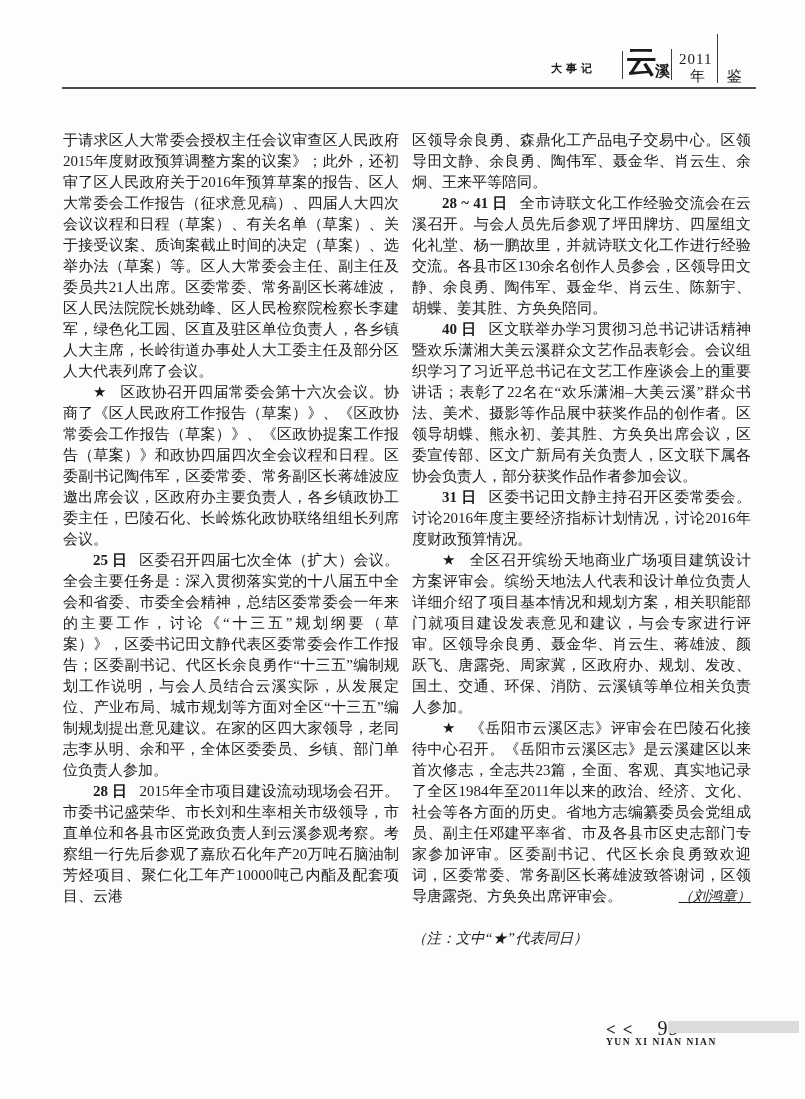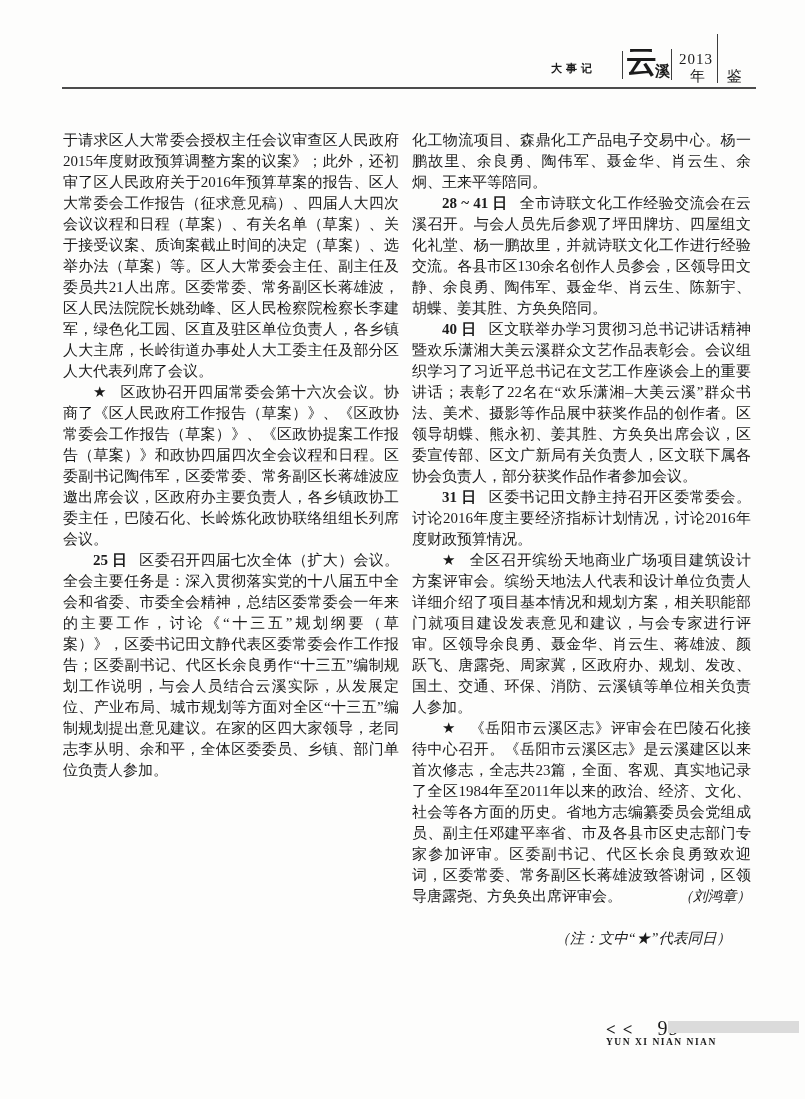--- a/index.html
+++ b/index.html
@@ -23,53 +23,54 @@
   .hdr-rule{position:absolute;left:62px;top:87px;width:694px;height:2px;background:#4c4c4c;}
 
   
   .col{position:absolute;top:100px;font-size:15px;line-height:21px;text-align:justify;}
   .col-left{left:63px;width:336px;}
   .col-right{left:412px;width:339px;}
   p.para{margin:0;text-indent:2em;}
   p.para.no-indent{text-indent:0;margin-top:30px;}
   .date{font-weight:bold;padding-right:0.8em;}
   .star{padding-right:0.9em;}
-  .signature{float:right;font-style:italic;font-size:14.5px;}
-  .note{margin:21px 0 0 0;text-align:right;padding-right:20px;font-style:italic;font-size:14.5px;text-indent:0;}
+  .signature{float:right;font-style:italic;font-size:14.5px;text-decoration:underline;}
+  .note{margin:21px 0 0 0;padding-right:20px;font-style:italic;font-size:14.5px;text-indent:0;}
 
   
   .footer-marks{position:absolute;left:606px;top:1017px;display:flex;align-items:baseline;}
   .chev{font-size:17px;font-weight:bold;margin-right:7px;}
   .page-number{font-size:20px;margin-left:18px;letter-spacing:1px;}
   .footer-bar{position:absolute;left:668px;top:1021px;width:131px;height:12px;background:#dbdbdb;}
   .journal-name{position:absolute;left:606px;top:1037px;font-size:9.5px;letter-spacing:1.5px;font-weight:bold;}
 </style>
 </head>
 <body>
 
 <div class="page">
 
   <div class="hdr-section">大事记</div>
   <div class="vline v1"></div>
   <div class="hdr-yun">云</div>
   <div class="hdr-xi">溪</div>
   <div class="vline v2"></div>
-  <div class="hdr-year">2013</div>
+  <div class="hdr-year">2011</div>
   <div class="hdr-yearlabel">年 鉴</div>
   <div class="vline v3"></div>
   <div class="hdr-rule"></div>
 
   <div class="col col-left" id="left-col">
       <p class="para no-indent">于请求区人大常委会授权主任会议审查区人民政府2015年度财政预算调整方案的议案》；此外，还初审了区人民政府关于2016年预算草案的报告、区人大常委会工作报告（征求意见稿）、四届人大四次会议议程和日程（草案）、有关名单（草案）、关于接受议案、质询案截止时间的决定（草案）、选举办法（草案）等。区人大常委会主任、副主任及委员共21人出席。区委常委、常务副区长蒋雄波，区人民法院院长姚劲峰、区人民检察院检察长李建军，绿色化工园、区直及驻区单位负责人，各乡镇人大主席，长岭街道办事处人大工委主任及部分区人大代表列席了会议。</p>
       <p class="para"><span class="star">★</span>区政协召开四届常委会第十六次会议。协商了《区人民政府工作报告（草案）》、《区政协常委会工作报告（草案）》、《区政协提案工作报告（草案）》和政协四届四次全会议程和日程。区委副书记陶伟军，区委常委、常务副区长蒋雄波应邀出席会议，区政府办主要负责人，各乡镇政协工委主任，巴陵石化、长岭炼化政协联络组组长列席会议。</p>
       <p class="para"><b class="date">25 日</b>区委召开四届七次全体（扩大）会议。全会主要任务是：深入贯彻落实党的十八届五中全会和省委、市委全会精神，总结区委常委会一年来的主要工作，讨论《“十三五”规划纲要（草案）》，区委书记田文静代表区委常委会作工作报告；区委副书记、代区长余良勇作“十三五”编制规划工作说明，与会人员结合云溪实际，从发展定位、产业布局、城市规划等方面对全区“十三五”编制规划提出意见建议。在家的区四大家领导，老同志李从明、余和平，全体区委委员、乡镇、部门单位负责人参加。</p>
+      <p class="para"><b class="date">28 日</b>2015年全市项目建设流动现场会召开。市委书记盛荣华、市长刘和生率相关市级领导，市直单位和各县市区党政负责人到云溪参观考察。考察组一行先后参观了嘉欣石化年产20万吨石脑油制芳烃项目、聚仁化工年产10000吨己内酯及配套项目、云港</p>
     </div>
   <div class="col col-right">
     <div id="right-paras">
-        <p class="para no-indent">化工物流项目、森鼎化工产品电子交易中心。杨一鹏故里、余良勇、陶伟军、聂金华、肖云生、余炯、王来平等陪同。</p>
+        <p class="para no-indent">区领导余良勇、森鼎化工产品电子交易中心。区领导田文静、余良勇、陶伟军、聂金华、肖云生、余炯、王来平等陪同。</p>
         <p class="para"><b class="date">28 ~ 41 日</b>全市诗联文化工作经验交流会在云溪召开。与会人员先后参观了坪田牌坊、四屋组文化礼堂、杨一鹏故里，并就诗联文化工作进行经验交流。各县市区130余名创作人员参会，区领导田文静、余良勇、陶伟军、聂金华、肖云生、陈新宇、胡蝶、姜其胜、方奂奂陪同。</p>
         <p class="para"><b class="date">40 日</b>区文联举办学习贯彻习总书记讲话精神暨欢乐潇湘大美云溪群众文艺作品表彰会。会议组织学习了习近平总书记在文艺工作座谈会上的重要讲话；表彰了22名在“欢乐潇湘–大美云溪”群众书法、美术、摄影等作品展中获奖作品的创作者。区领导胡蝶、熊永初、姜其胜、方奂奂出席会议，区委宣传部、区文广新局有关负责人，区文联下属各协会负责人，部分获奖作品作者参加会议。</p>
         <p class="para"><b class="date">31 日</b>区委书记田文静主持召开区委常委会。讨论2016年度主要经济指标计划情况，讨论2016年度财政预算情况。</p>
         <p class="para"><span class="star">★</span>全区召开缤纷天地商业广场项目建筑设计方案评审会。缤纷天地法人代表和设计单位负责人详细介绍了项目基本情况和规划方案，相关职能部门就项目建设发表意见和建议，与会专家进行评审。区领导余良勇、聂金华、肖云生、蒋雄波、颜跃飞、唐露尧、周家冀，区政府办、规划、发改、国土、交通、环保、消防、云溪镇等单位相关负责人参加。</p>
         <p class="para"><span class="star">★</span>《岳阳市云溪区志》评审会在巴陵石化接待中心召开。《岳阳市云溪区志》是云溪建区以来首次修志，全志共23篇，全面、客观、真实地记录了全区1984年至2011年以来的政治、经济、文化、社会等各方面的历史。省地方志编纂委员会党组成员、副主任邓建平率省、市及各县市区史志部门专家参加评审。区委副书记、代区长余良勇致欢迎词，区委常委、常务副区长蒋雄波致答谢词，区领导唐露尧、方奂奂出席评审会。<span class="signature">（刘鸿章）</span></p>
       </div>
     <p class="note">（注：文中“★”代表同日）</p>
   </div>
 
   <div class="footer-marks">

